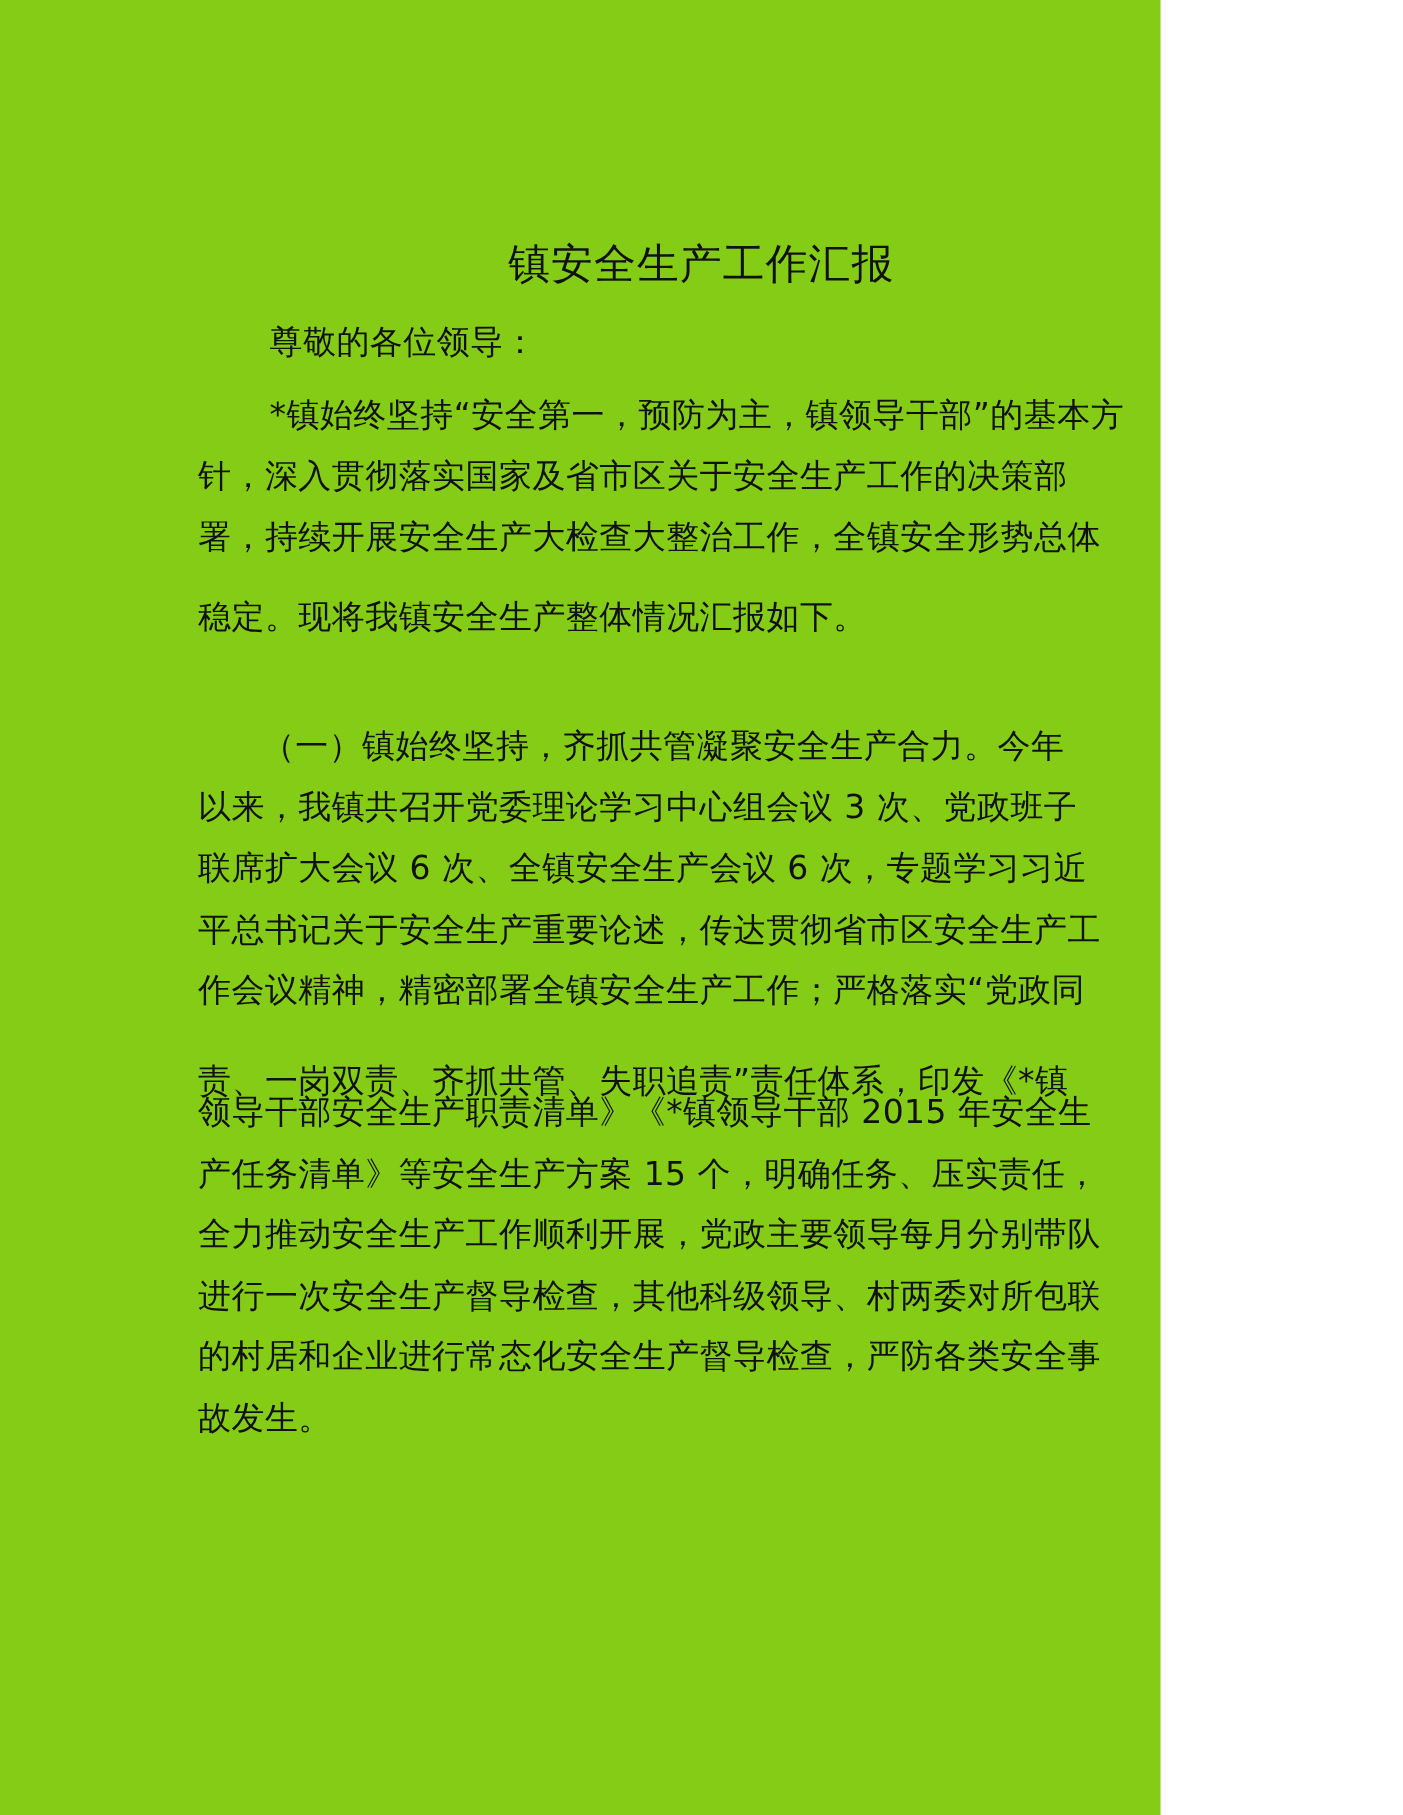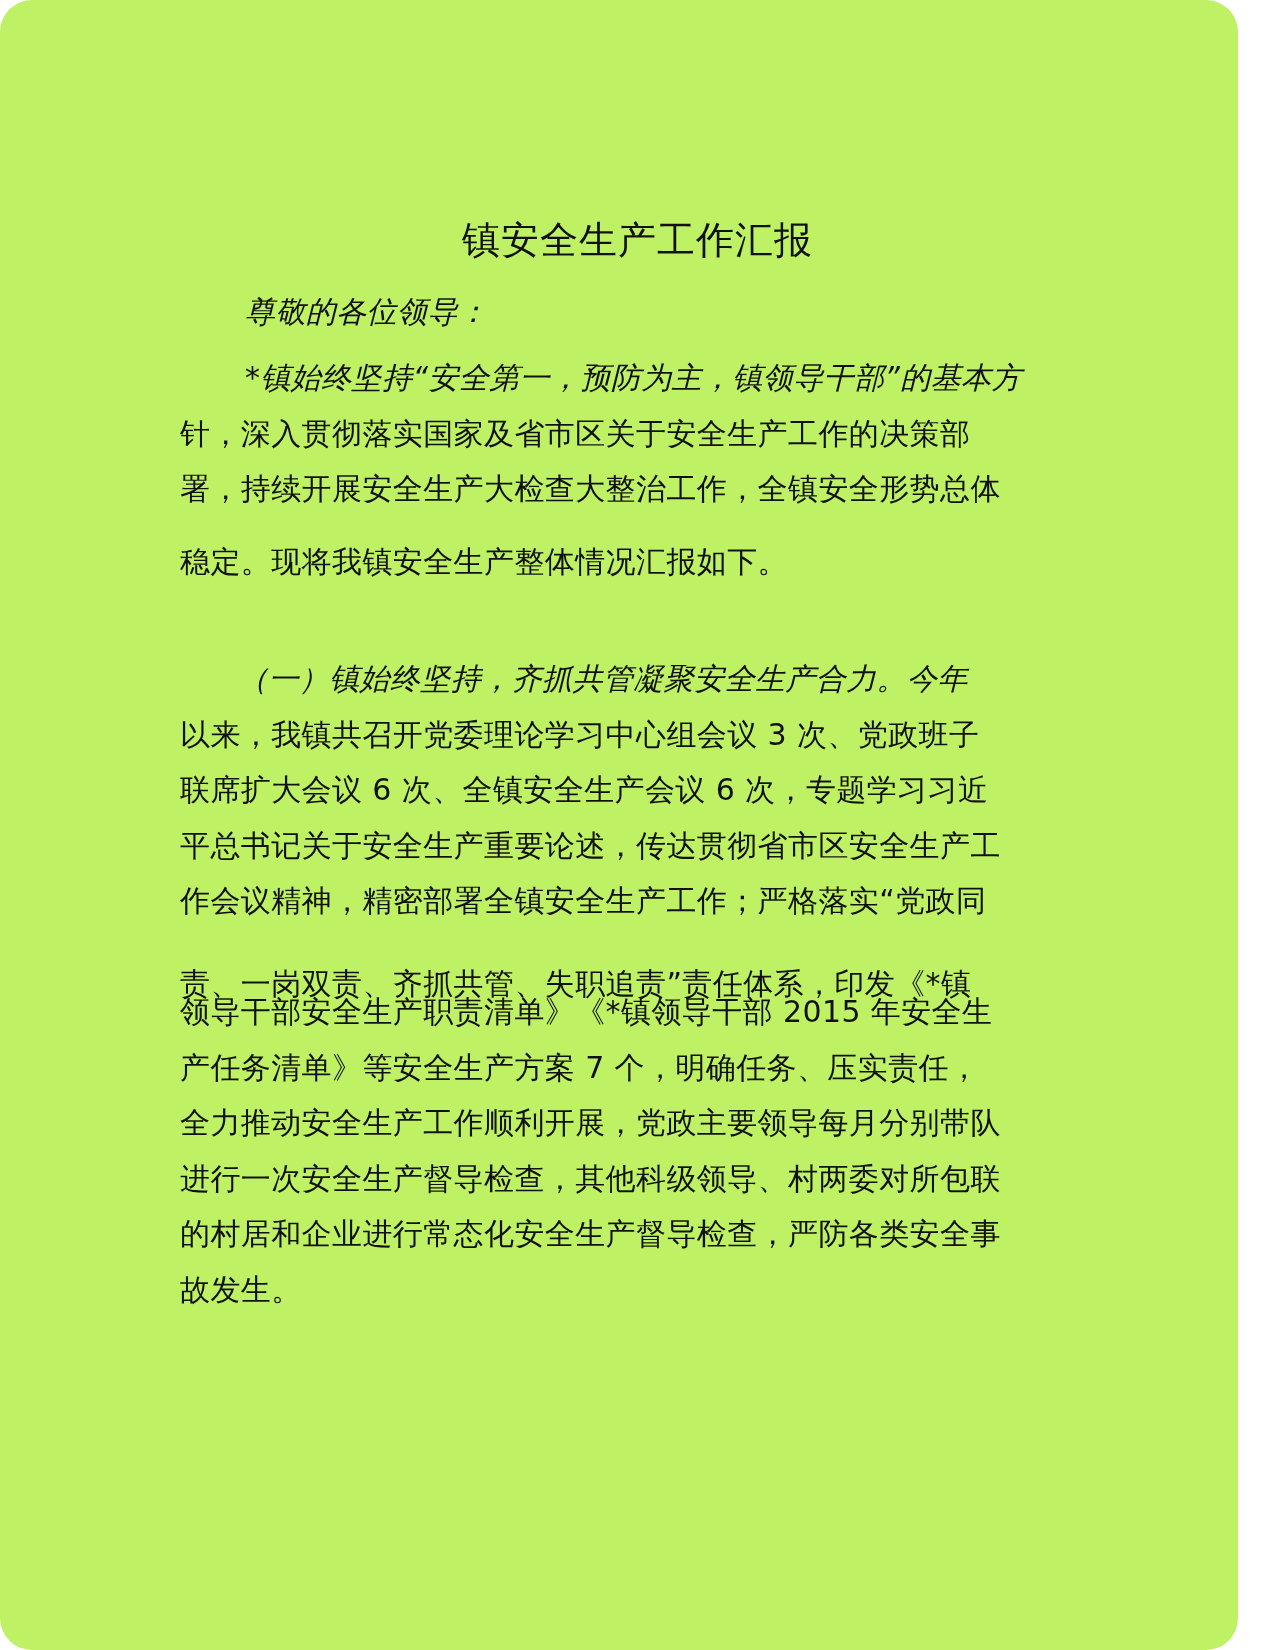--- a/index.html
+++ b/index.html
@@ -1,23 +1,23 @@
 <!DOCTYPE html>
 <html><head>
   <meta charset="utf-8">
   <style>
     html, body { margin: 0; padding: 0; background: #ffffff; }
     body { width: 1275px; height: 1650px; position: relative; overflow: hidden;
            font-family: "DejaVu Sans", sans-serif; color: #111111; }
-    .page { position: absolute; left: 0; top: 0; width: 1238px; height: 1650px; background: #bef264; border-radius: 32px; }
+    .page { position: absolute; left: 0; top: 0; width: 1055px; height: 1650px; background: #84cc16; }
     .title { position: absolute; top: 212px; left: 0; width: 1275px; text-align: center;
              font-size: 38px; line-height: 56px; letter-spacing: 1px; }
     .line { position: absolute; left: 180px; width: 900px; font-size: 30px; line-height: 40px;
             white-space: nowrap; letter-spacing: 0.4px; }
-    .indent { left: 245px; font-style: italic; }
+    .indent { left: 245px; }
   </style>
 </head>
 <body>
 
 <div class="page">
   <div class="title">镇安全生产工作汇报</div>
 
   <div class="line indent" style="top:292px">尊敬的各位领导：</div>
 
   <div>
@@ -29,19 +29,19 @@
 
 
   <div>
     <div class="line indent" style="top:659px; left:238px">（一）镇始终坚持，齐抓共管凝聚安全生产合力。今年</div>
     <div class="line" style="top:715px">以来，我镇共召开党委理论学习中心组会议 3 次、党政班子</div>
     <div class="line" style="top:770px">联席扩大会议 6 次、全镇安全生产会议 6 次，专题学习习近</div>
     <div class="line" style="top:826px">平总书记关于安全生产重要论述，传达贯彻省市区安全生产工</div>
     <div class="line" style="top:881px">作会议精神，精密部署全镇安全生产工作；严格落实“党政同</div>
     <div class="line" style="top:964px">责、一岗双责、齐抓共管、失职追责”责任体系，印发《*镇</div>
     <div class="line" style="top:992px">领导干部安全生产职责清单》《*镇领导干部 2015 年安全生</div>
-    <div class="line" style="top:1048px">产任务清单》等安全生产方案 7 个，明确任务、压实责任，</div>
+    <div class="line" style="top:1048px">产任务清单》等安全生产方案 15 个，明确任务、压实责任，</div>
     <div class="line" style="top:1103px">全力推动安全生产工作顺利开展，党政主要领导每月分别带队</div>
     <div class="line" style="top:1159px">进行一次安全生产督导检查，其他科级领导、村两委对所包联</div>
     <div class="line" style="top:1214px">的村居和企业进行常态化安全生产督导检查，严防各类安全事</div>
     <div class="line" style="top:1270px">故发生。</div>
   </div>
 </div>
 
 </body></html>

